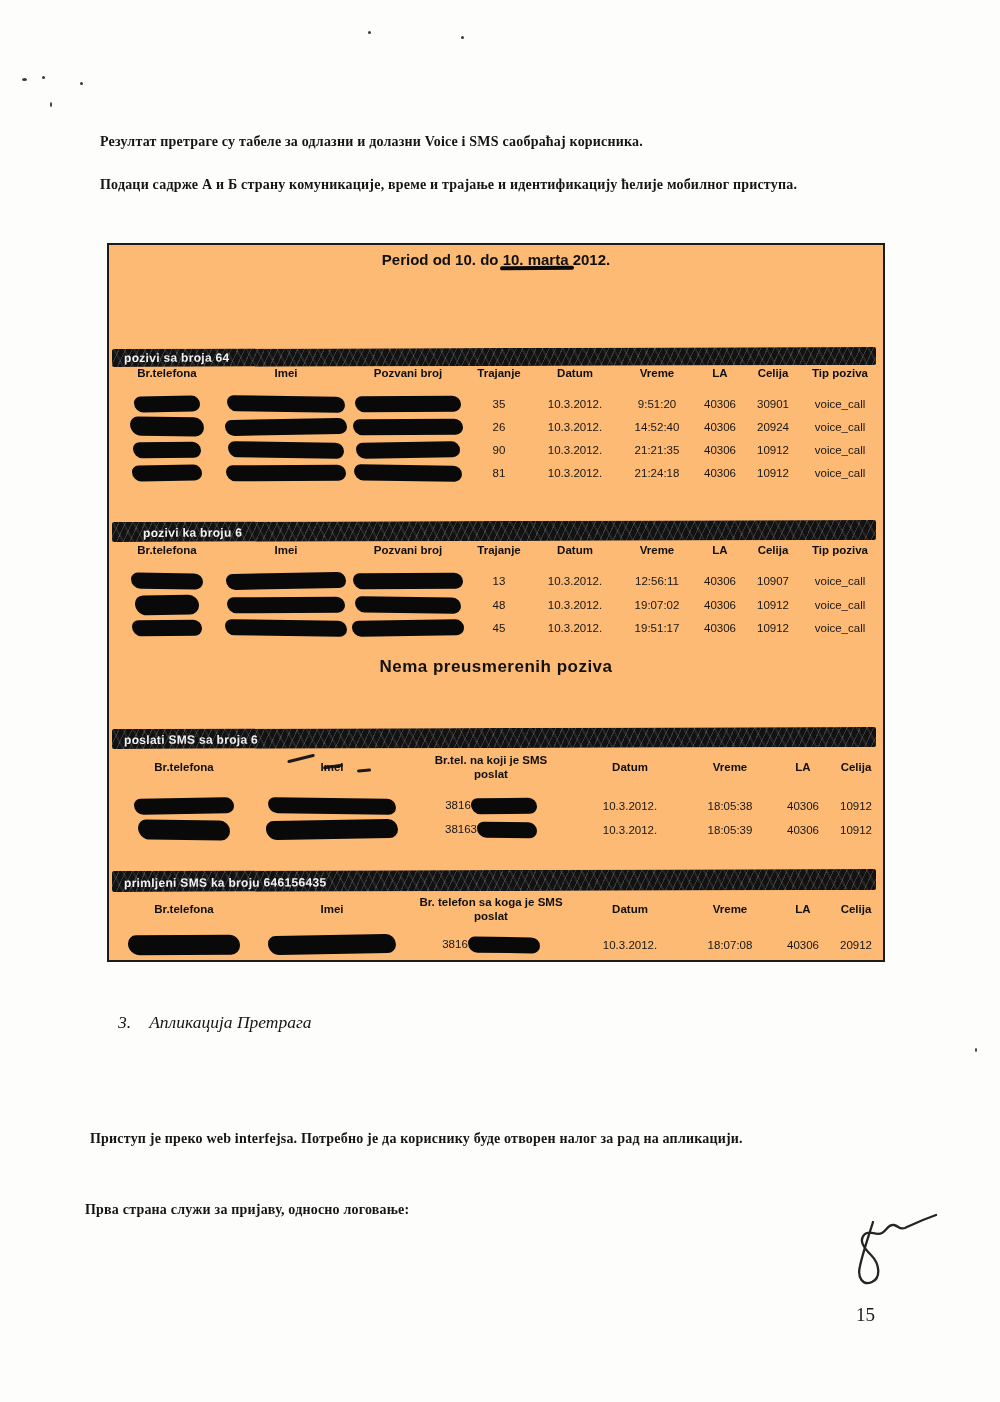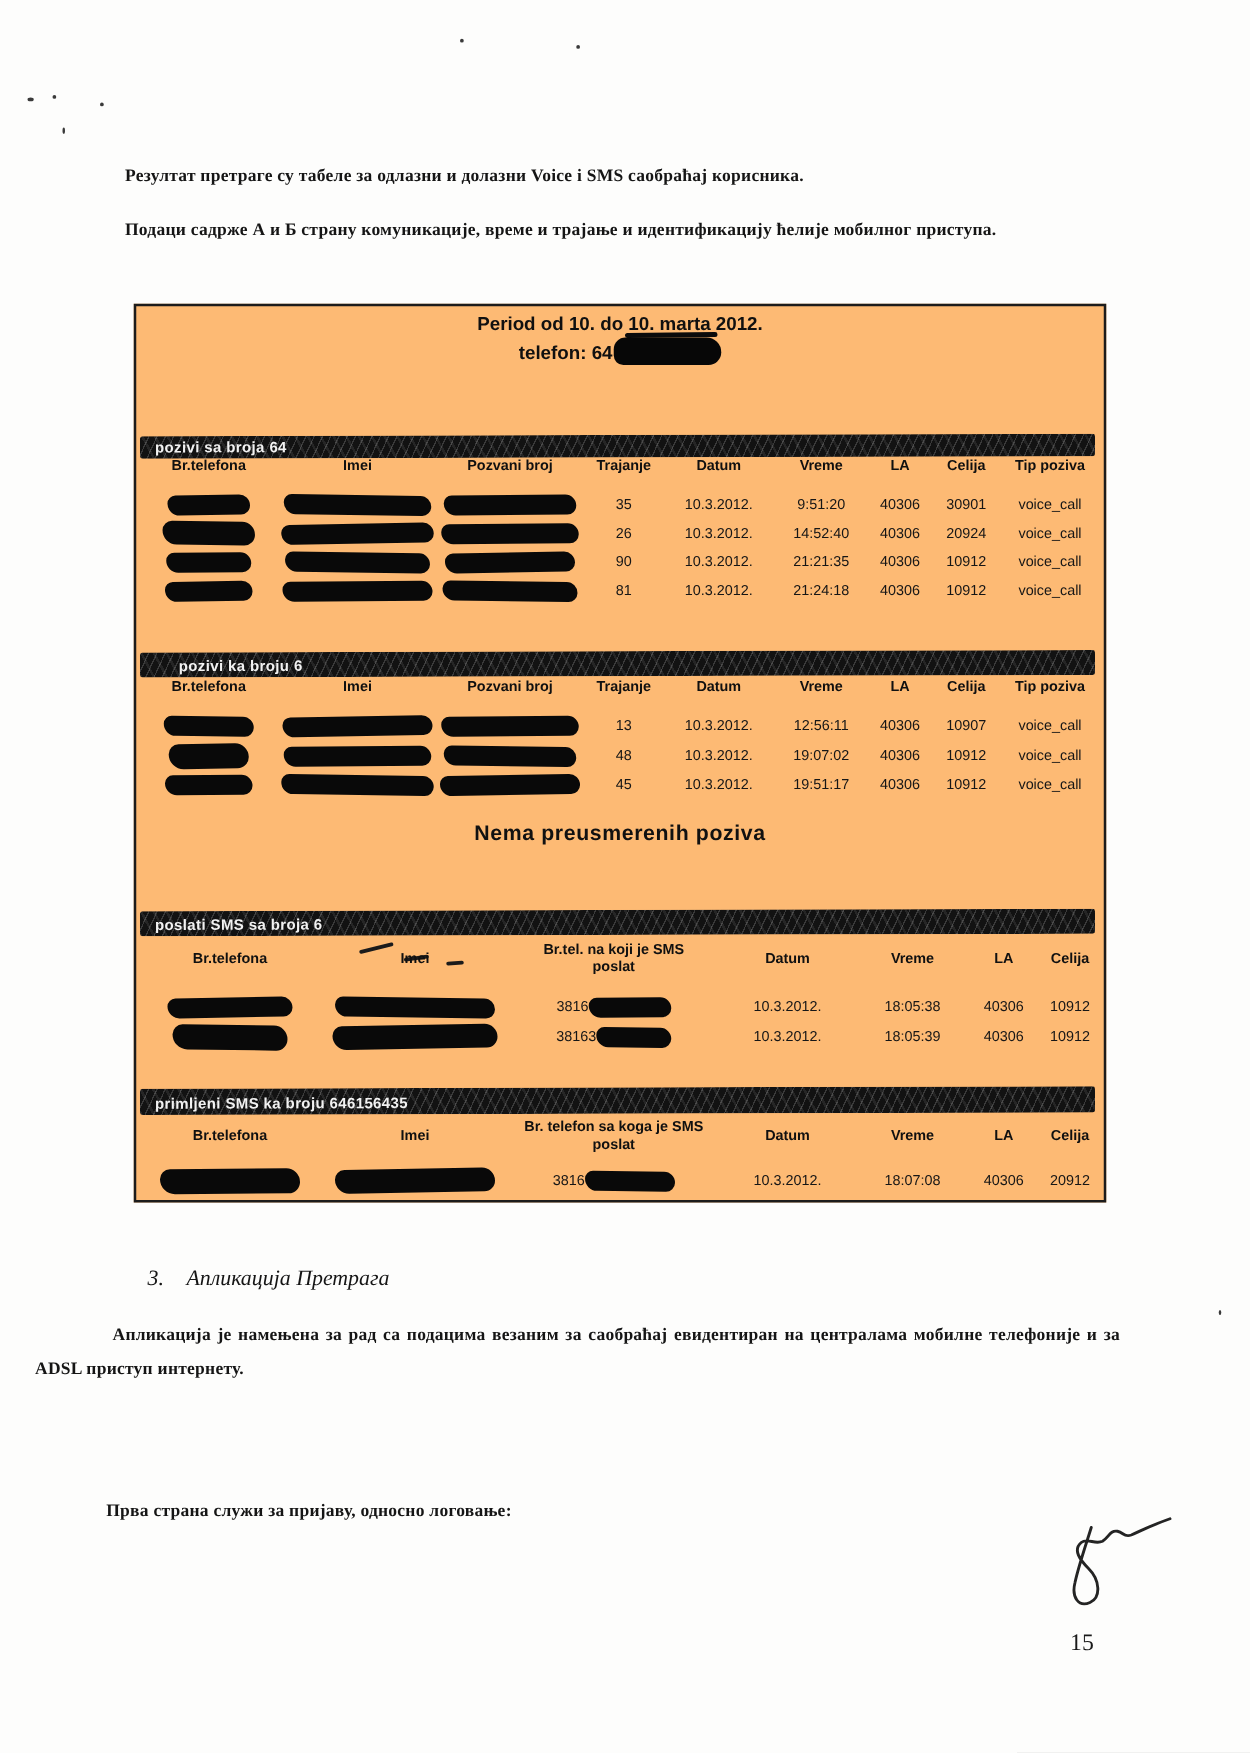--- a/index.html
+++ b/index.html
@@ -121,23 +121,20 @@
   <div class="speck" style="left:975px;top:1048px;width:2px;height:4px;"></div>
 
   <div class="para" style="left:100px;top:128px;width:760px;">Резултат претраге су табеле за одлазни и долазни Voice i SMS саобраћај корисника.</div>
 
   <div class="para indent" style="left:38px;top:171px;width:858px;">Подаци садрже А и Б страну комуникације, време и трајање и идентификацију ћелије мобилног приступа.</div>
 
   <div class="box">
 
     <div class="box-title">Period od 10. do 10. marta 2012.</div>
     <div class="title-underline"></div>
-    <div class="box-subtitle">
-      <span>telefon: 64</span><span class="tel-blob"></span>
-    </div>
 
     <div class="bar" style="top:103px;">
       <span class="bar-label">pozivi sa broja 64</span>
     </div>
     <div class="thead" style="top:122px;">
       <span class="td c1">Br.telefona</span>
       <span class="td c2">Imei</span>
       <span class="td c3">Pozvani broj</span>
       <span class="td c4">Trajanje</span>
       <span class="td c5">Datum</span>
@@ -301,22 +298,22 @@
       <span class="td s6">40306</span>
       <span class="td s7">20912</span>
     </div>
 
   </div>
 
   <div class="section-heading" style="left:118px;top:1012px;">
     <span class="num">3.</span><span>Апликација Претрага</span>
   </div>
 
-  <div class="para indent" style="left:28px;top:1055px;width:868px;">Апликација је намењена за рад са подацима везаним за саобраћај евидентиран на централама мобилне телефоније и за ADSL приступ интернету.</div>
-
+
+  <div class="para indent" style="left:28px;top:1125px;width:868px;">Приступ је преко web interfejsa. Потребно је да кориснику буде отворен налог за рад на апликацији.</div>
 
   <div class="para" style="left:85px;top:1196px;width:800px;text-align:left;">Прва страна служи за пријаву, односно логовање:</div>
 
   <div class="signature">
     <svg width="96" height="84" viewBox="0 0 96 84">
       <path d="M30 14 C 27 24, 20 44, 17 58 C 14 70, 20 78, 29 74 C 38 70, 37 56, 28 47 C 21 40, 15 32, 22 26 C 27 22, 33 28, 39 25 C 44 22, 45 16, 51 17 C 56 18, 56 22, 62 20 C 69 17, 76 13, 93 7" stroke="#242424" stroke-width="2.3" fill="none" stroke-linecap="round"></path>
     </svg>
   </div>
 
   <div class="page-number">15</div>

